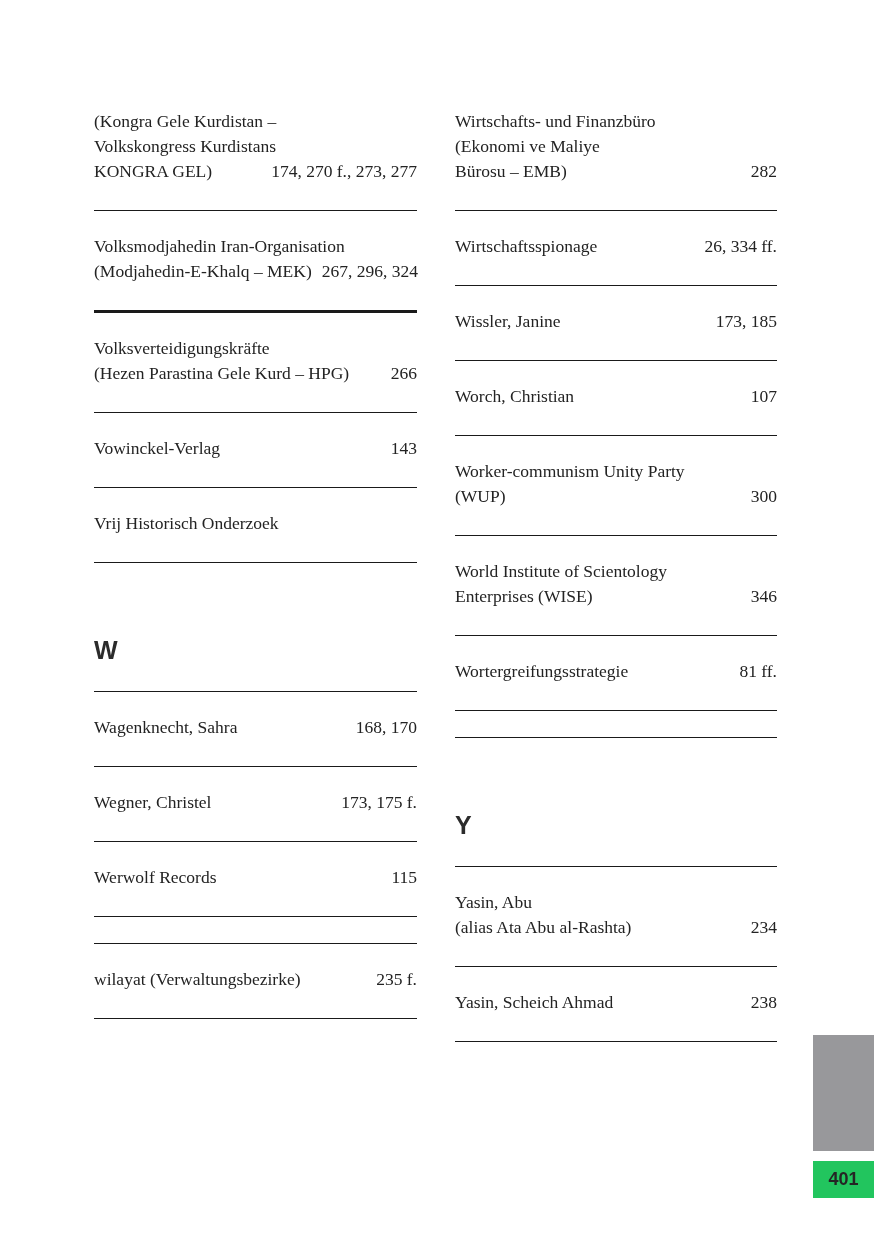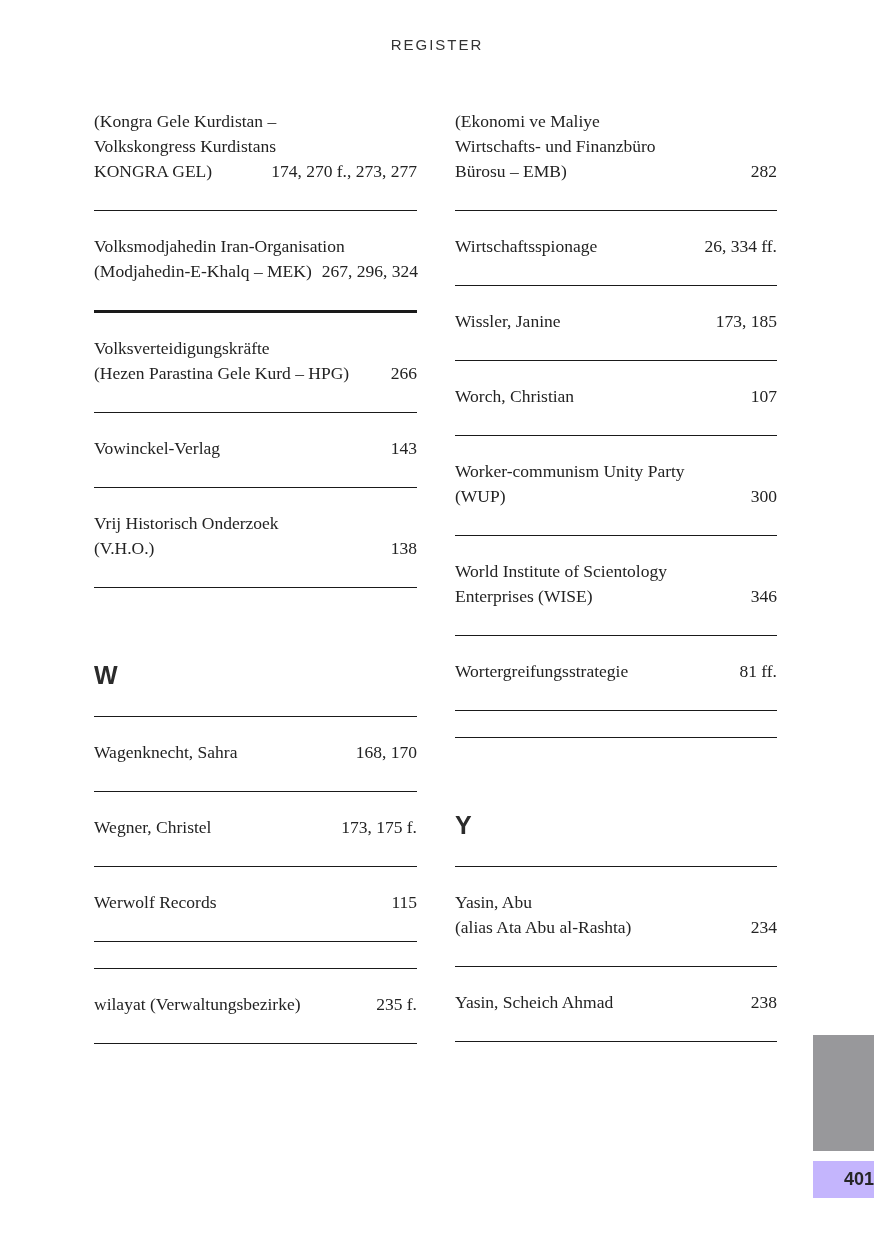--- a/index.html
+++ b/index.html
@@ -85,21 +85,20 @@
     font-weight: bold;
     font-size: 18px;
     color: #252525;
   }
 </style>
 </head>
 <body>
 
 <div class="page">
 
-  <div class="running-head">REGISTER</div>
 
   <div class="col col-left">
       <div class="entry">
         <div class="eline">(Kongra Gele Kurdistan –</div>
         <div class="eline">Volkskongress Kurdistans</div>
         <div class="eline last">
           <span class="term">KONGRA GEL)</span>
           <span class="pages">174, 270 f., 273, 277</span>
         </div>
       </div>
@@ -122,24 +121,20 @@
       <div class="rule" style="background: rgb(26, 26, 26);"></div>
       <div class="entry">
         <div class="eline last">
           <span class="term">Vowinckel-Verlag</span>
           <span class="pages">143</span>
         </div>
       </div>
       <div class="rule" style="background: rgb(26, 26, 26);"></div>
       <div class="entry">
         <div class="eline">Vrij Historisch Onderzoek</div>
-        <div class="eline last">
-          <span class="term">(V.H.O.)</span>
-          <span class="pages">138</span>
-        </div>
       </div>
       <div class="rule" style="background: rgb(26, 26, 26);"></div>
       <div class="sec-heading">W</div>
       <div class="rule" style="background: rgb(26, 26, 26);"></div>
       <div class="entry">
         <div class="eline last">
           <span class="term">Wagenknecht, Sahra</span>
           <span class="pages">168, 170</span>
         </div>
       </div>
@@ -163,22 +158,22 @@
         <div class="eline last">
           <span class="term">wilayat (Verwaltungsbezirke)</span>
           <span class="pages">235 f.</span>
         </div>
       </div>
       <div class="rule" style="background: rgb(26, 26, 26);"></div>
     </div>
 
   <div class="col col-right">
       <div class="entry">
+        <div class="eline">Wirtschafts- und Finanzbüro</div>
         <div class="eline">(Ekonomi ve Maliye</div>
-        <div class="eline">Wirtschafts- und Finanzbüro</div>
         <div class="eline last">
           <span class="term">Bürosu – EMB)</span>
           <span class="pages">282</span>
         </div>
       </div>
       <div class="rule" style="background: rgb(26, 26, 26);"></div>
       <div class="entry">
         <div class="eline last">
           <span class="term">Wirtschaftsspionage</span>
           <span class="pages">26, 334 ff.</span>
@@ -237,17 +232,17 @@
         <div class="eline last">
           <span class="term">Yasin, Scheich Ahmad</span>
           <span class="pages">238</span>
         </div>
       </div>
       <div class="rule" style="background: rgb(26, 26, 26);"></div>
     </div>
 
   <div class="thumb-tab" style="background: rgb(152, 152, 155);"></div>
 
-  <div class="page-number-box" style="background: #c4b5fd; justify-content: flex-end;">
+  <div class="page-number-box" style="background: #22c55e;">
     <span>401</span>
   </div>
 
 </div>
 
 </body></html>

